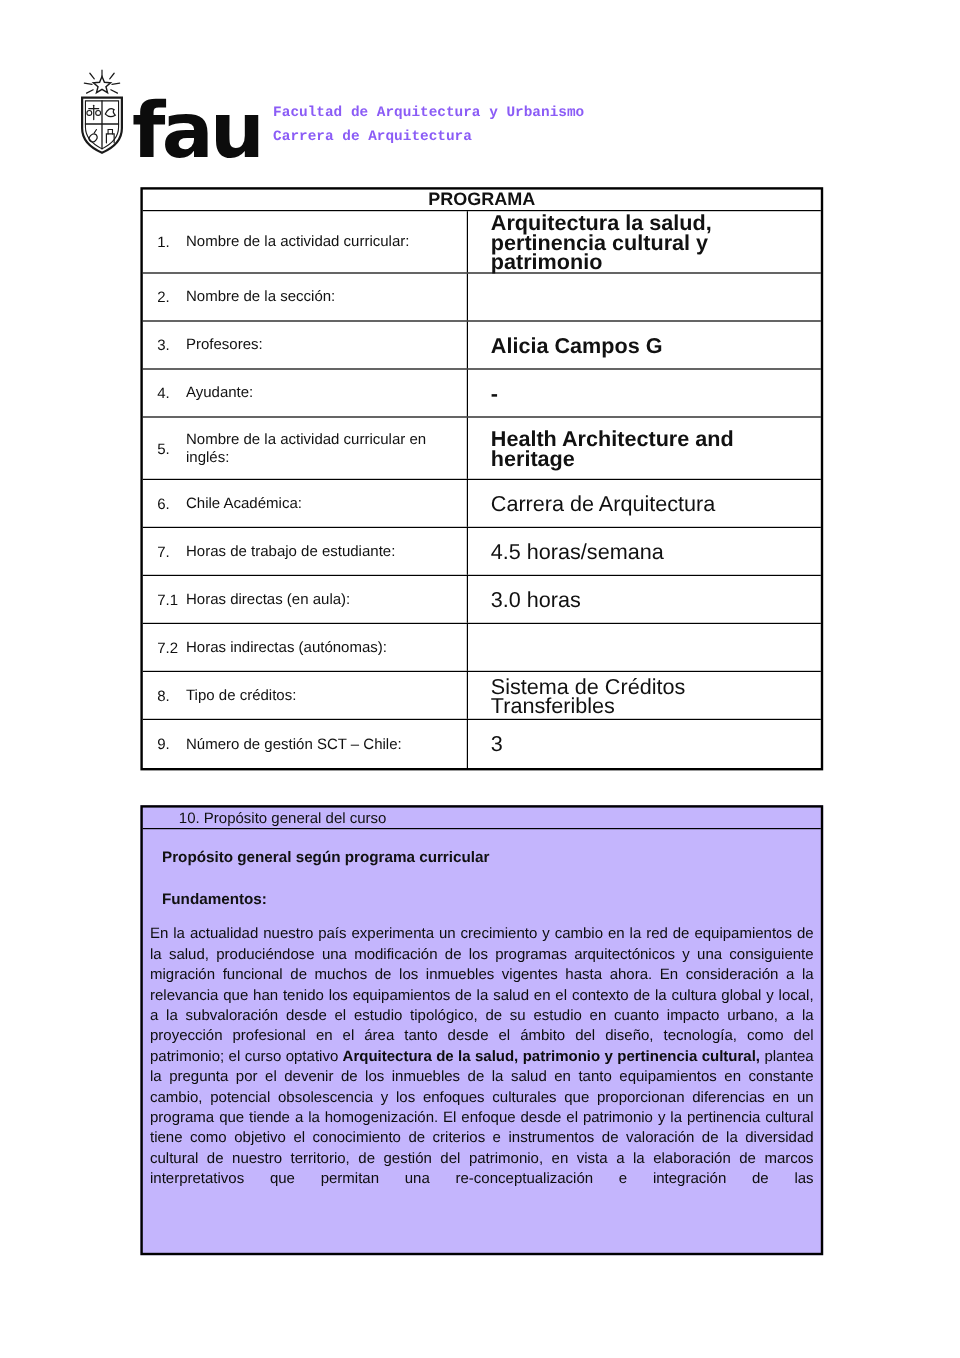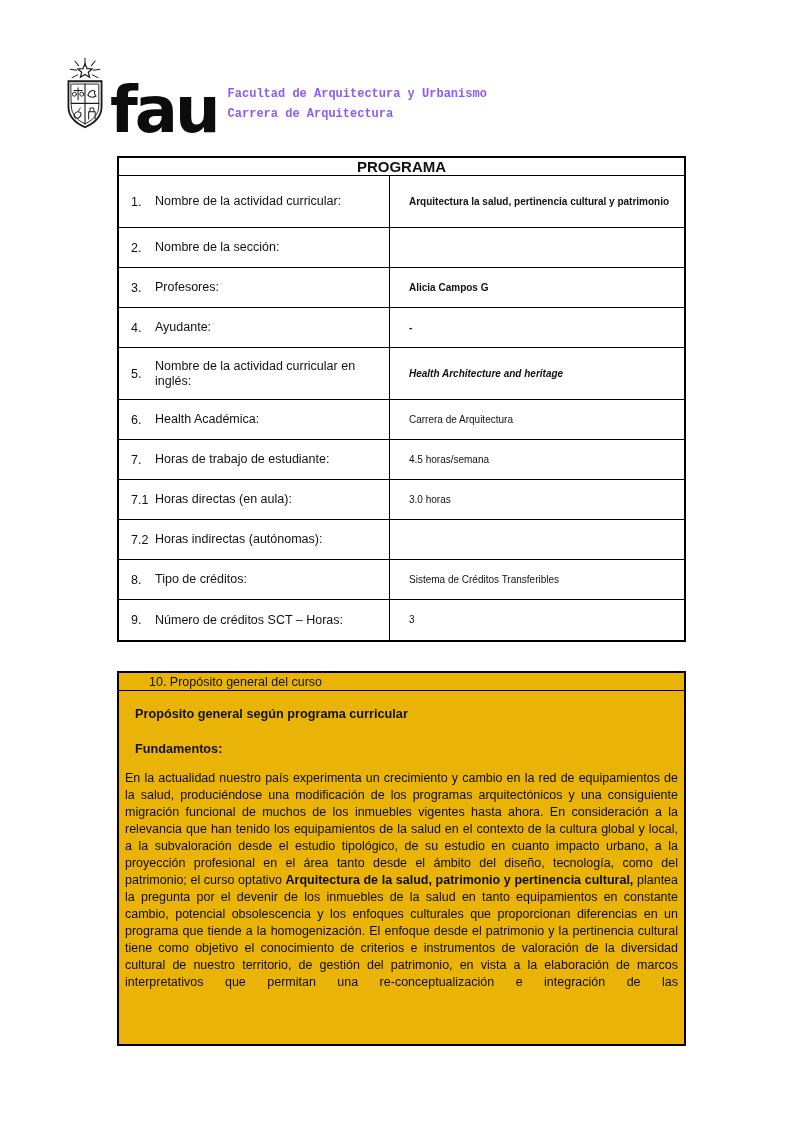--- a/index.html
+++ b/index.html
@@ -44,29 +44,29 @@
   .t1-label {
     width:271px; border-right:1px solid #000;
     display:flex; align-items:center;
     padding-left:12px; padding-right:8px; font-size:12.5px;
   }
   .t1-label .num { flex:0 0 24px; }
   .t1-label .lbl { flex:1; line-height:15px; }
   .t1-value {
     flex:1; display:flex; align-items:center;
     padding-left:19px; padding-right:10px;
-    font-size:10px; line-height:16px;
+    font-size:18px; line-height:16px;
   }
   .v-bold { font-weight:bold; }
-  .v-bold-italic { font-weight:bold; font-style:italic; }
+  .v-bold-italic { font-weight:bold; }
 
   
   .box10 {
     position:absolute; left:117px; top:655px; width:569px; height:375px;
-    border:2px solid #000; background:#eab308;
+    border:2px solid #000; background:#c4b5fd;
   }
   .box10-title {
     height:18px; border-bottom:1px solid #000;
     display:flex; align-items:center;
     padding-left:30px; font-size:12.5px;
   }
   .box10-body { padding:14px 6px 0 6px; font-size:12.5px; }
   .sub-h { font-weight:bold; margin:2px 0 0 10px; font-size:12.7px; }
   .para {
     margin-top:14px; text-align:justify; line-height:17.5px;
@@ -159,21 +159,21 @@
       <div class="t1-label">
         <span class="num">5.</span>
         <span class="lbl">Nombre de la actividad curricular en inglés:</span>
       </div>
       <div class="t1-value v-bold-italic">Health Architecture and heritage</div>
     </div>
 
     <div class="t1-row h-std">
       <div class="t1-label">
         <span class="num">6.</span>
-        <span class="lbl">Health Académica:</span>
+        <span class="lbl">Chile Académica:</span>
       </div>
       <div class="t1-value">Carrera de Arquitectura</div>
     </div>
 
     <div class="t1-row h-std">
       <div class="t1-label">
         <span class="num">7.</span>
         <span class="lbl">Horas de trabajo de estudiante:</span>
       </div>
       <div class="t1-value">4.5 horas/semana</div>
@@ -198,21 +198,21 @@
       <div class="t1-label">
         <span class="num">8.</span>
         <span class="lbl">Tipo de créditos:</span>
       </div>
       <div class="t1-value">Sistema de Créditos Transferibles</div>
     </div>
 
     <div class="t1-row h-std">
       <div class="t1-label">
         <span class="num">9.</span>
-        <span class="lbl">Número de créditos SCT – Horas:</span>
+        <span class="lbl">Número de gestión SCT – Chile:</span>
       </div>
       <div class="t1-value">3</div>
     </div>
   </div>
 
   <div class="box10">
     <div class="box10-title">10. Propósito general del curso</div>
     <div class="box10-body">
       <div class="sub-h">Propósito general según programa curricular</div>
       <div class="fund-h">Fundamentos:</div>

